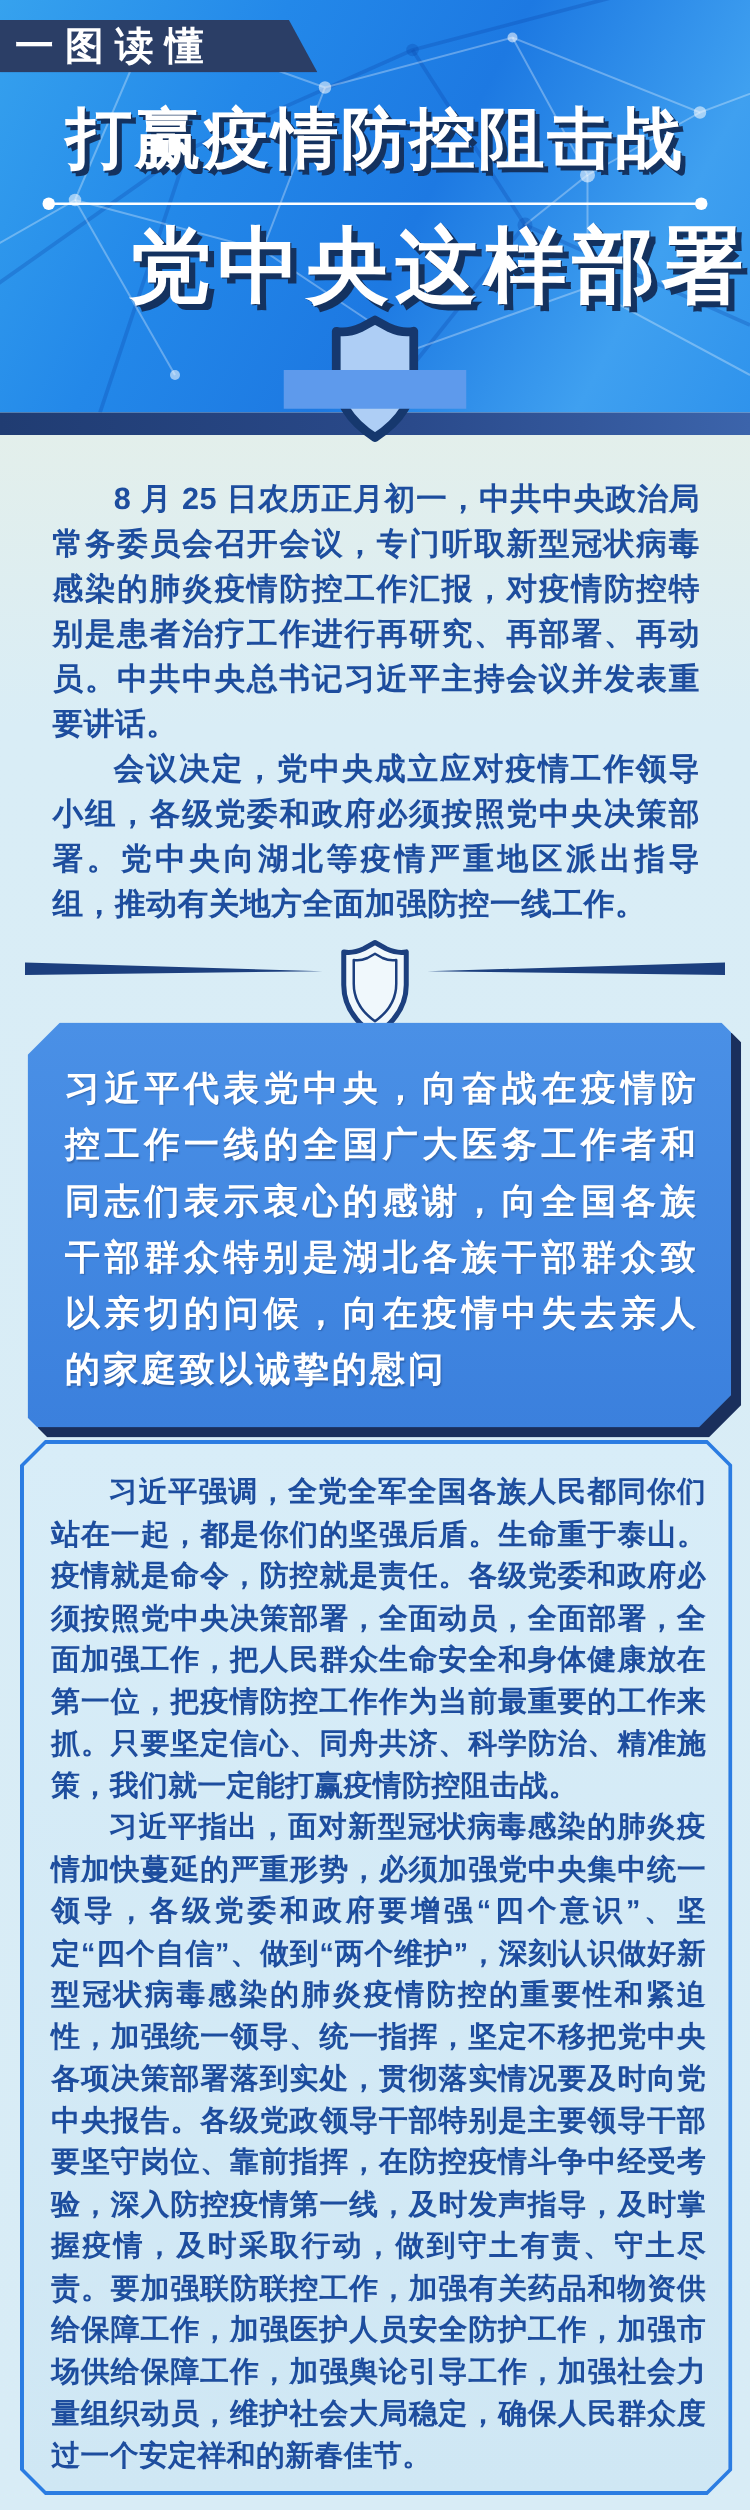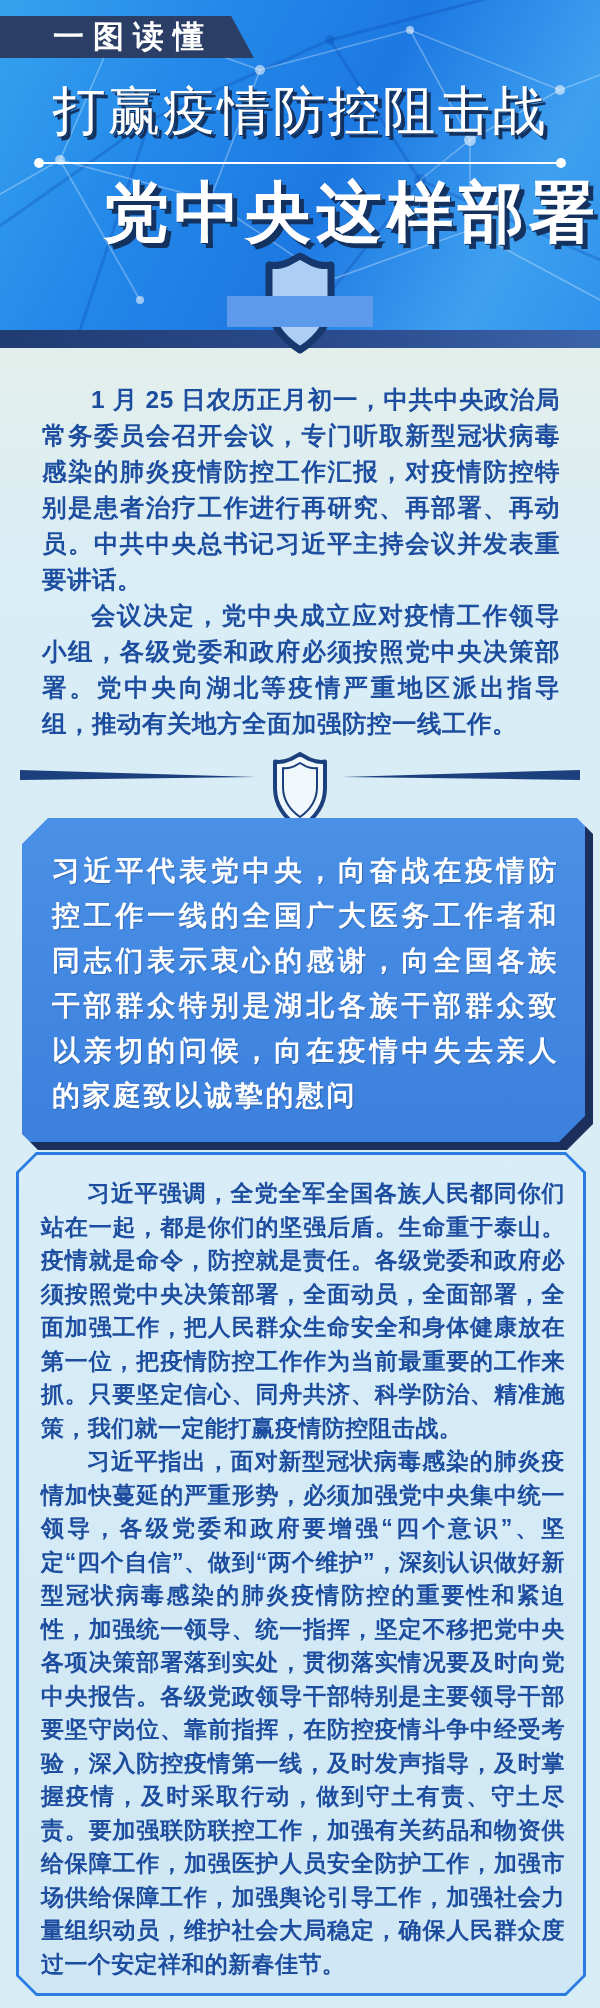--- a/index.html
+++ b/index.html
@@ -6,24 +6,24 @@
   body{font-family:"Liberation Sans","DejaVu Sans",sans-serif;background:#e9f2ee;}
   .page{position:relative;width:600px;height:2008px;overflow:hidden;background:#e9f2ee;margin:0 auto;}
 
   
   .header{position:relative;width:600px;height:330px;
     background:linear-gradient(118deg,#36a2ee 0%,#2388e9 30%,#1d79e2 55%,#3fa0f0 82%,#2f93ec 100%);
     overflow:hidden;}
   .plexus{position:absolute;inset:0;}
   .badge{position:absolute;top:16px;left:0;width:254px;height:42px;
     background:#2b3e66;clip-path:polygon(0 0,91% 0,100% 100%,0 100%);
-    display:flex;align-items:center;justify-content:center;}
+    display:flex;align-items:center;}
   .badge span{color:#ffffff;font-size:31px;font-weight:bold;letter-spacing:9px;padding-left:12px;}
   .title1{position:absolute;top:76px;left:0;width:100%;text-align:center;margin:0;
-    color:#ffffff;font-size:53px;font-weight:normal;letter-spacing:2px;
+    color:#ffffff;font-size:53px;font-weight:bold;letter-spacing:2px;
     text-shadow:4px 4px 0 #14325f,1px 1px 0 #14325f;}
   .title-divider{position:absolute;top:158px;left:34px;right:34px;height:10px;}
   .title-divider .line{position:absolute;left:8px;right:8px;top:4px;height:2px;background:#ffffff;}
   .title-divider .dot{position:absolute;top:0;width:10px;height:10px;border-radius:50%;background:#ffffff;}
   .title-divider .dot.left{left:0;}
   .title-divider .dot.right{right:0;}
   .title2{position:absolute;top:168px;left:0;width:100%;text-align:right;margin:0;
     color:#ffffff;font-size:66px;font-weight:bold;letter-spacing:5px;
     text-shadow:5px 5px 0 #14325f,1px 1px 0 #14325f;}
   .navy-band{position:absolute;top:330px;left:0;width:600px;height:18px;
@@ -117,21 +117,21 @@
   <div class="navy-band"></div>
 
   <svg class="shield1" width="150" height="104" viewBox="0 0 150 104">
     <path d="M75 4 L86 10 Q97 15 106 13 L106 48 Q106 78 75 98 Q44 78 44 48 L44 13 Q53 15 64 10 Z" fill="#aecef5" stroke="#16386e" stroke-width="7" stroke-linejoin="round"></path>
     <rect x="2" y="44" width="146" height="31" fill="#5e9aec"></rect>
   </svg>
 
   <div class="body-wrap">
 
     <div class="intro">
-      <p>1 月 25 日农历正月初一，中共中央政治局常务委员会召开会议，专门听取新型冠状病毒感染的肺炎疫情防控工作汇报，对疫情防控特别是患者治疗工作进行再研究、再部署、再动员。中共中央总书记习近平主持会议并发表重要讲话。</p>
+      <p>8 月 25 日农历正月初一，中共中央政治局常务委员会召开会议，专门听取新型冠状病毒感染的肺炎疫情防控工作汇报，对疫情防控特别是患者治疗工作进行再研究、再部署、再动员。中共中央总书记习近平主持会议并发表重要讲话。</p>
       <p>会议决定，党中央成立应对疫情工作领导小组，各级党委和政府必须按照党中央决策部署。党中央向湖北等疫情严重地区派出指导组，推动有关地方全面加强防控一线工作。</p>
     </div>
 
     <svg class="divider2" width="584" height="96" viewBox="0 0 584 96">
       <polygon points="12,22 12,32 250,29" fill="#1c3f7e"></polygon>
       <polygon points="572,22 572,32 334,29" fill="#1c3f7e"></polygon>
       <g>
         <path d="M292 6 L301 11 Q310 15 317 13.5 L317 40 Q317 64 292 80 Q267 64 267 40 L267 13.5 Q274 15 283 11 Z" fill="#f0f8fc" stroke="#1c3f7e" stroke-width="4" stroke-linejoin="round"></path>
         <path d="M292 15 L298 18.4 Q304 21 309 20 L309 39 Q309 57 292 69 Q275 57 275 39 L275 20 Q280 21 286 18.4 Z" fill="none" stroke="#1c3f7e" stroke-width="2" stroke-linejoin="round"></path>
       </g>

